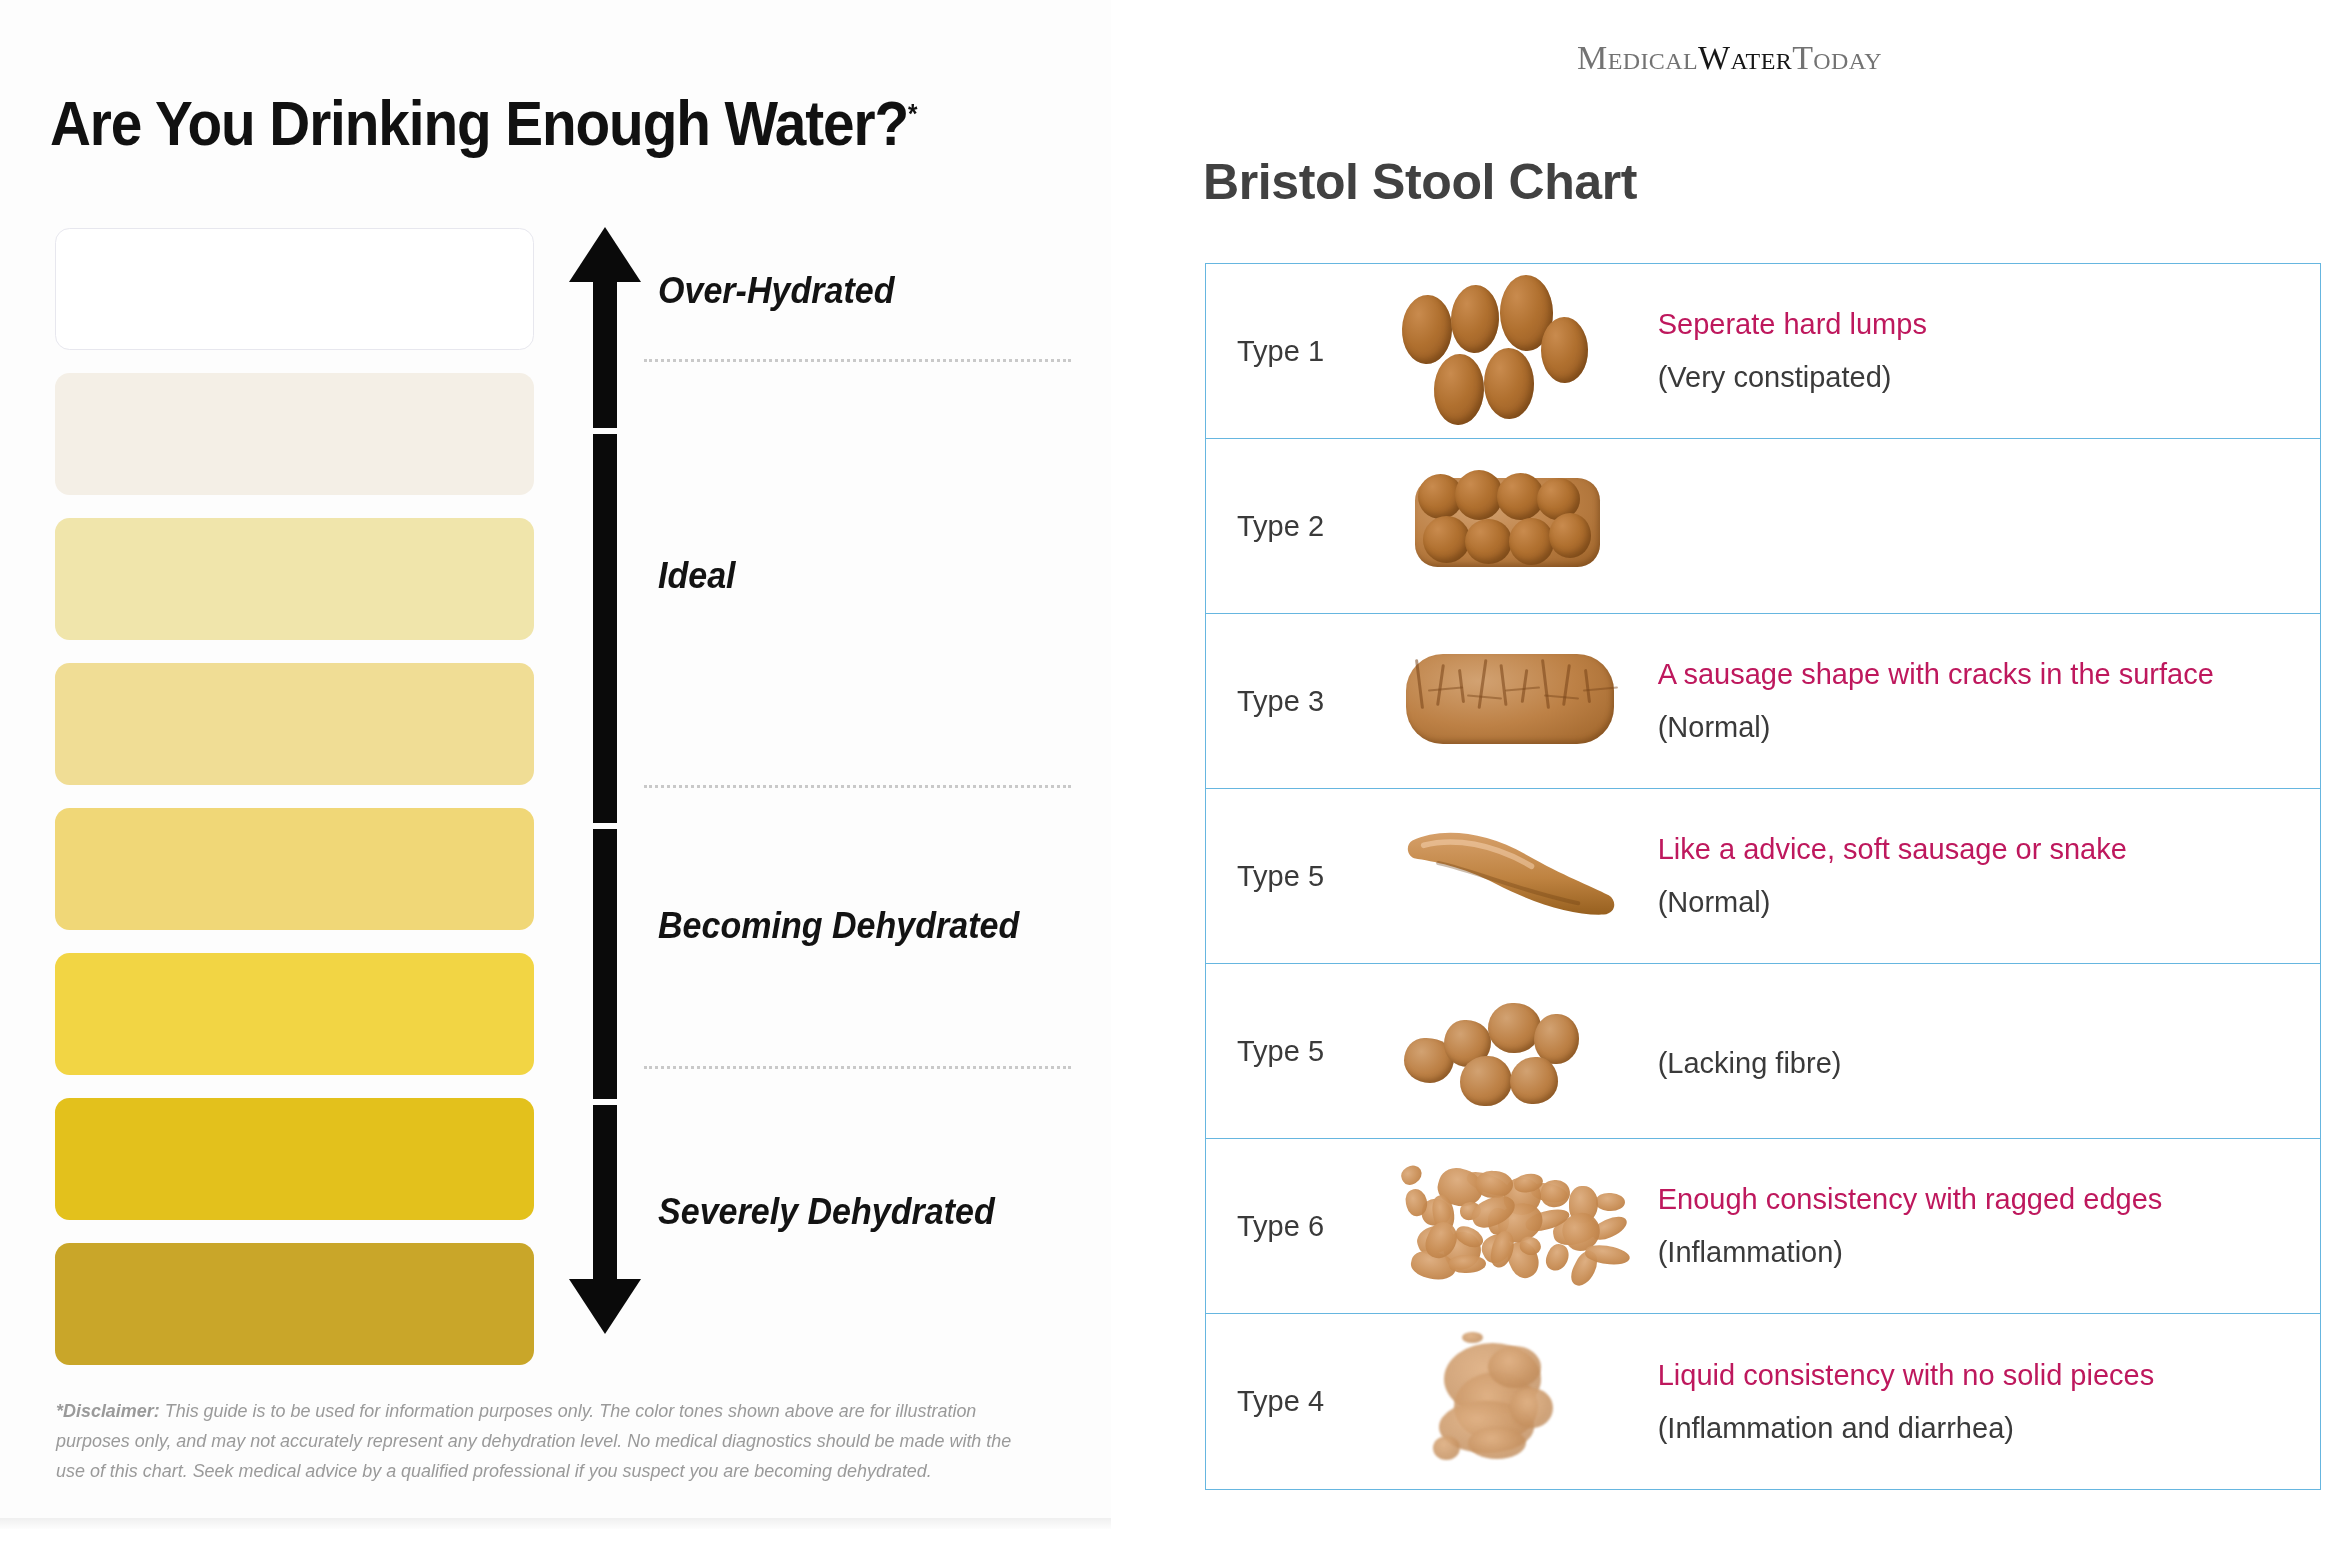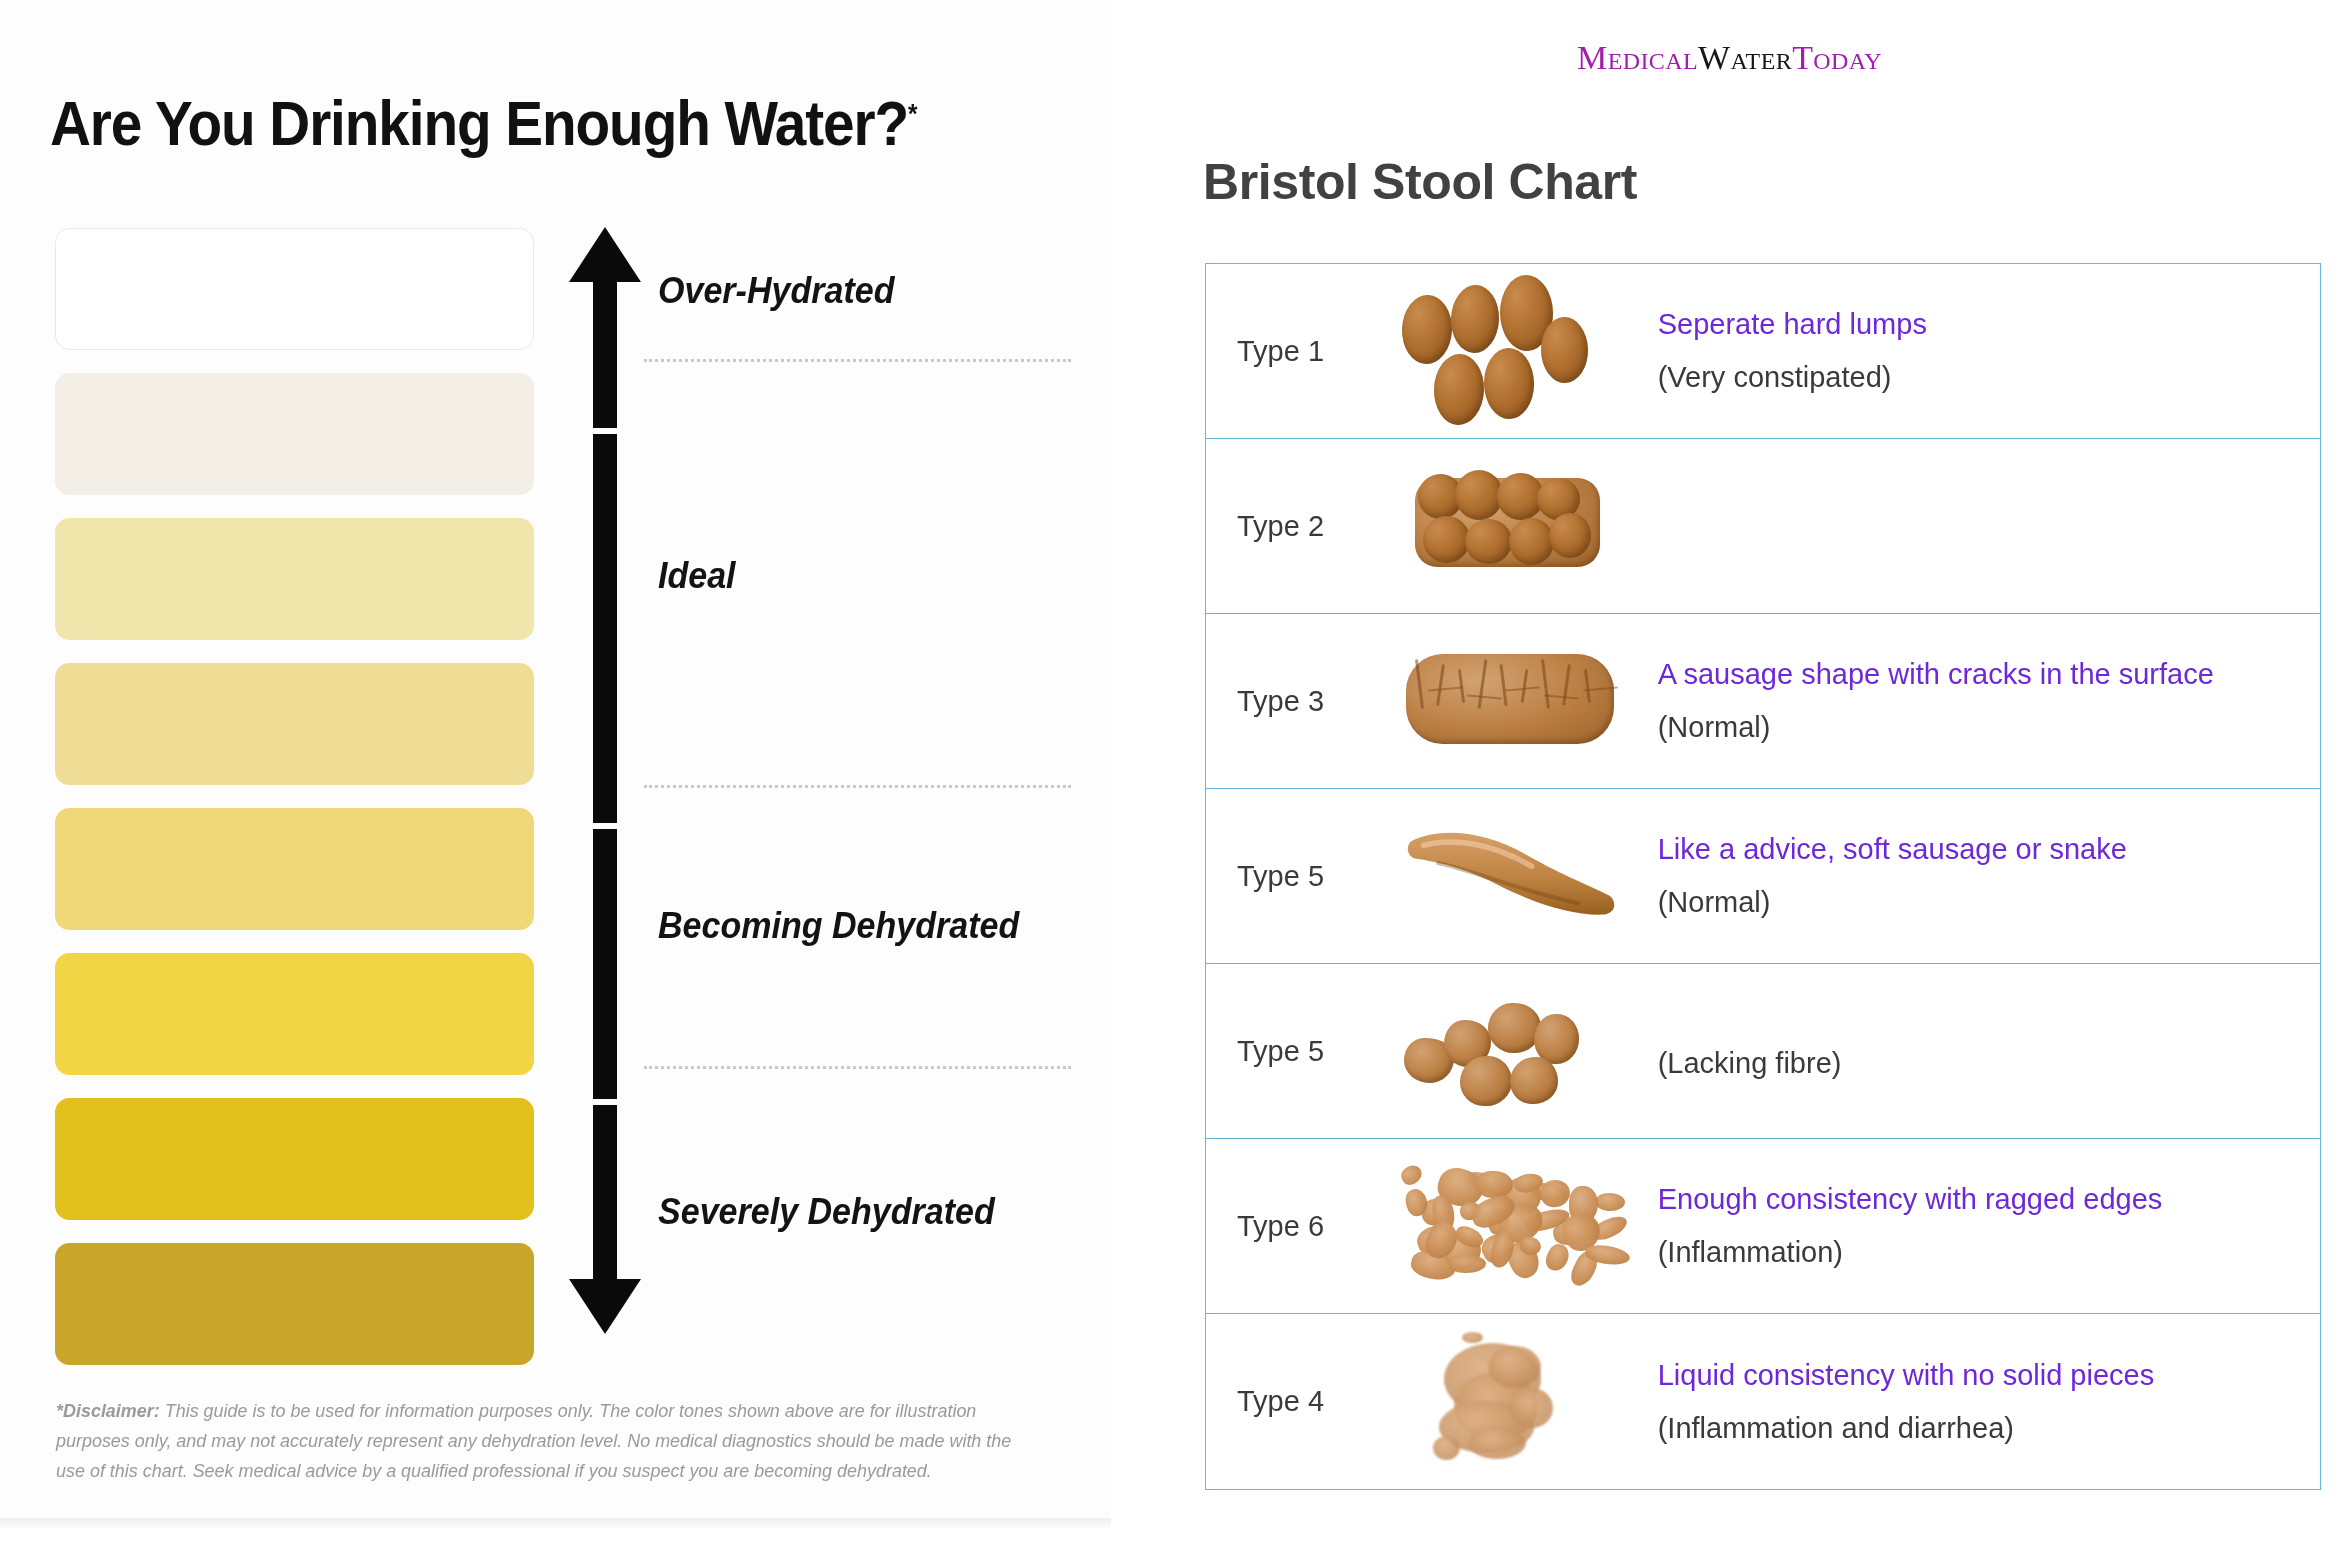--- a/index.html
+++ b/index.html
@@ -93,21 +93,21 @@
     background:#ffffff;
   }
 
   #mnt-logo{
     position:absolute;left:1577px;top:39px;
     font-family:"Liberation Serif", serif;
     font-size:34px;letter-spacing:0.4px;
     white-space:nowrap;
   }
   #mnt-logo span{font-variant:small-caps;}
-  .logo-blue{color:#a21caf;}
+  .logo-blue{color:#737373;}
   .logo-black{color:#171717;}
 
   #bristol-title{
     position:absolute;left:1203px;top:153px;
     font-family:"Liberation Sans", sans-serif;
     font-weight:bold;font-size:50px;color:#414141;
     letter-spacing:-0.4px;
   }
 
   #bristol-table{
@@ -129,21 +129,21 @@
     padding-left:31px;box-sizing:border-box;
     font-size:29px;color:#3a3a3a;
   }
   .row-figure{
     width:249px;flex:0 0 249px;
     height:100%;position:relative;
   }
   .row-desc{
     flex:1;padding-left:17.7px;box-sizing:border-box;
   }
-  .desc-main{font-size:29px;color:#6d28d9;line-height:1.0;}
+  .desc-main{font-size:29px;color:#be185d;line-height:1.0;}
   .desc-sub{font-size:29px;color:#3a3a3a;margin-top:24px;line-height:1.0;}
   .lump{
     position:absolute;
     border-radius:50% 50% 50% 50%;
     background:radial-gradient(ellipse at 32% 28%, #c98b4e 0%, #b0702f 45%, #8e541f 100%);
     box-shadow:inset -3.2px -4px 6.4px rgba(90,50,12,.45);
   }
   .soft-blob{
     position:absolute;
     background:radial-gradient(ellipse at 35% 30%, #d2a272 0%, #bd8146 50%, #9c6228 100%);

